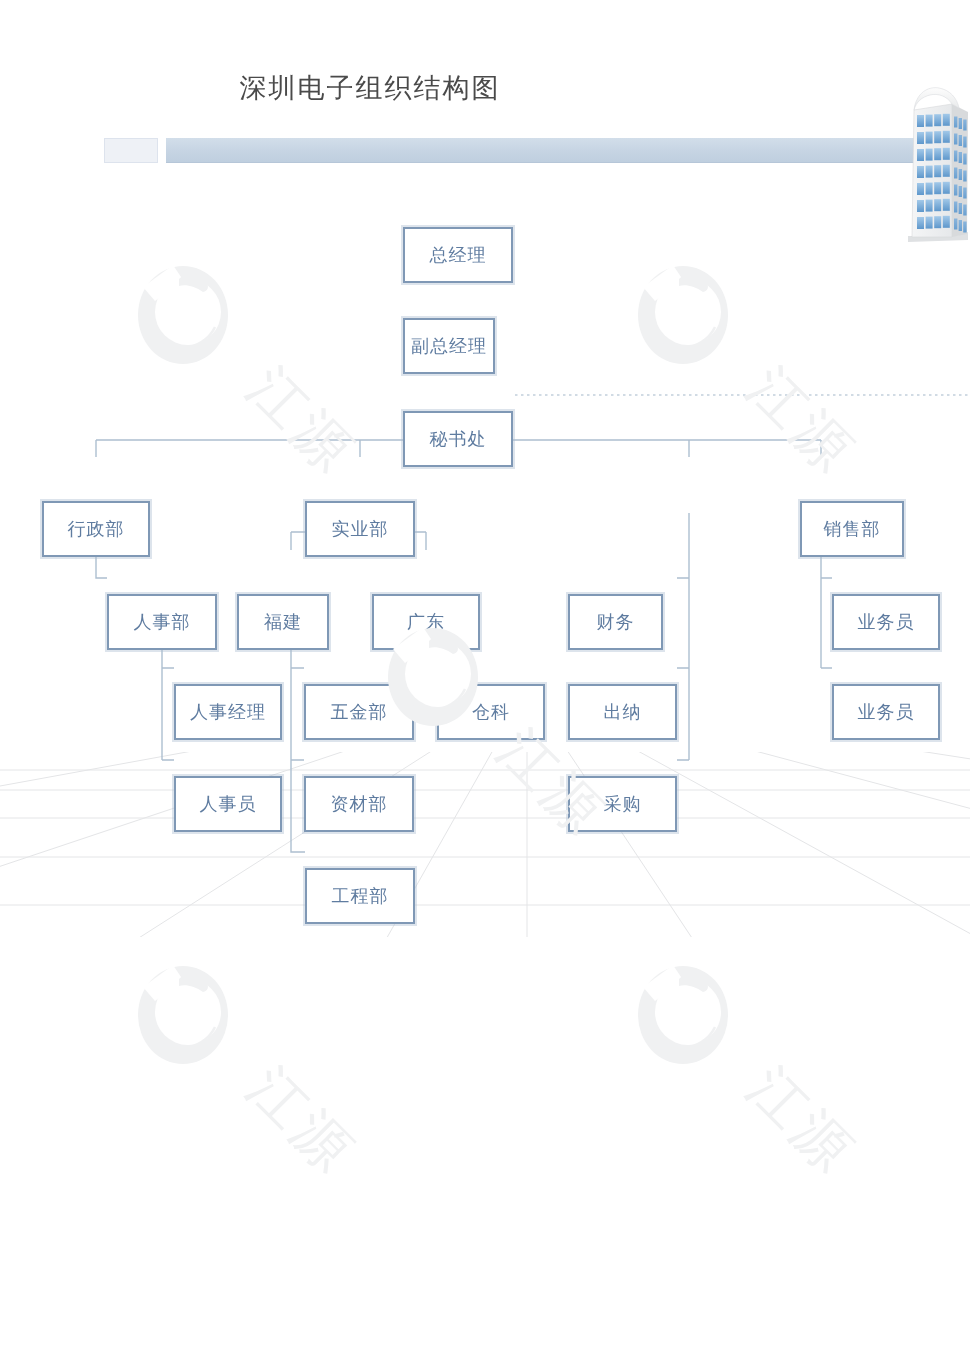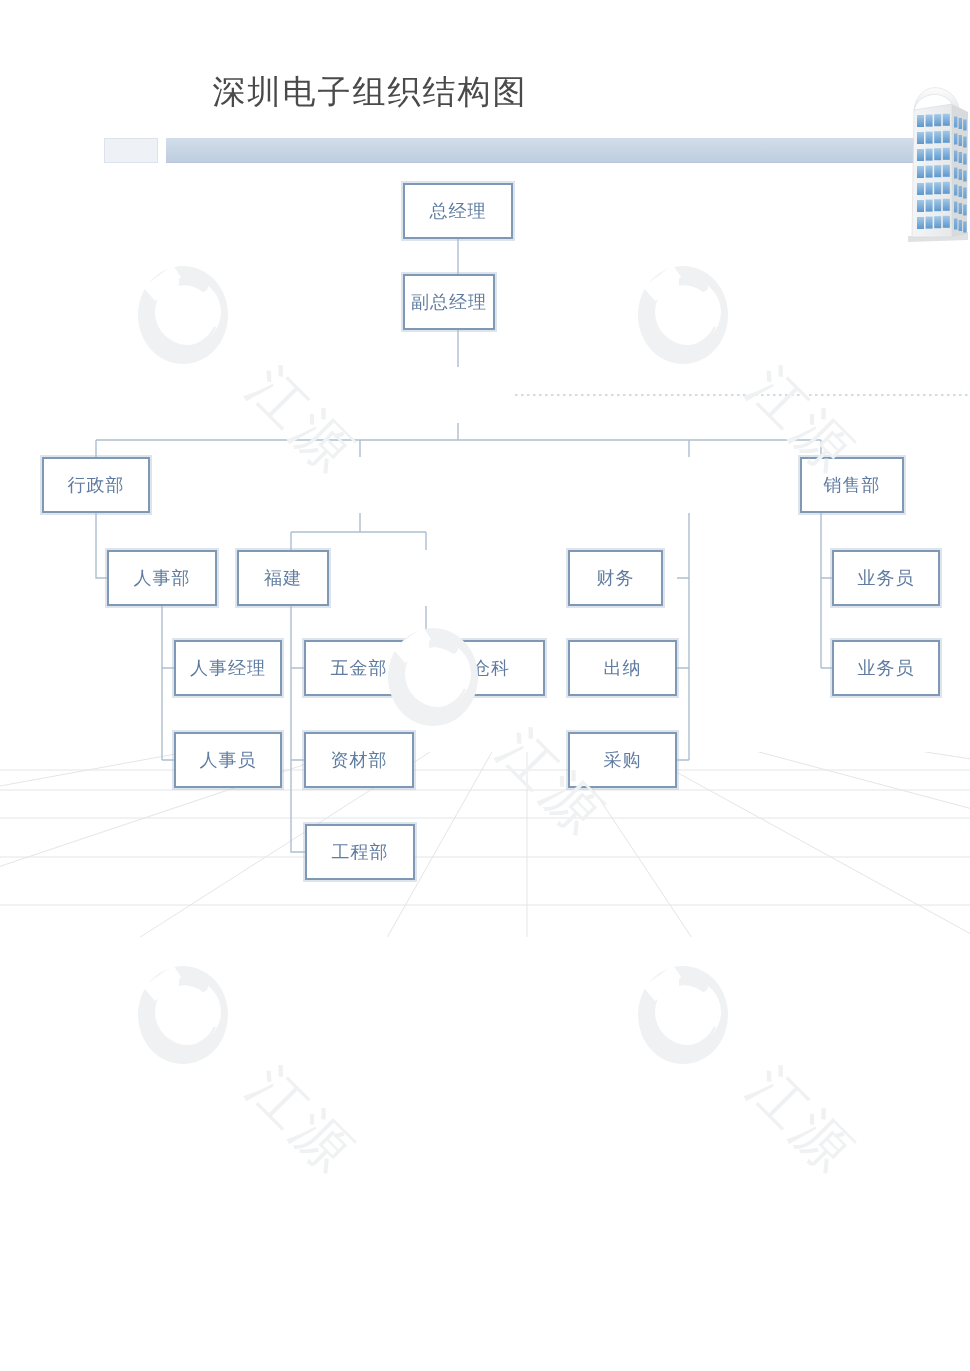--- a/index.html
+++ b/index.html
@@ -2,39 +2,39 @@
 <html><head>
 <meta charset="utf-8">
 <style>
   html,body{margin:0;padding:0;background:#ffffff;}
   body{font-family:"Liberation Sans", sans-serif;}
   #page{position:relative;width:970px;height:1371px;background:#ffffff;overflow:hidden;margin:0 auto;}
   .layer{position:absolute;left:0;top:0;width:970px;height:1371px;pointer-events:none;}
   
   #title{
     position:absolute;left:0;top:70px;width:740px;text-align:center;
-    font-size:33px;letter-spacing:2px;color:#4a4a4a;
+    font-size:27px;letter-spacing:2px;color:#4a4a4a;
   }
   
   #hdr-small{
     position:absolute;left:104px;top:138px;width:54px;height:25px;
     background:#eef1f6;border:1px solid #dde3ed;box-sizing:border-box;
   }
   #hdr-bar{
     position:absolute;left:166px;top:138px;width:752px;height:25px;
     background:linear-gradient(180deg,#d2deea 0%,#c6d4e3 55%,#bfcfdf 100%);
     border-bottom:1px solid #b6c6d8;box-sizing:border-box;
   }
   
   .node{
     position:absolute;height:56px;box-sizing:border-box;
     background:#ffffff;border:2px solid #7f98b5;
     box-shadow:0 0 0 2px rgba(170,188,208,0.40);
     display:flex;align-items:center;justify-content:center;
-    color:#5f7ca0;font-size:18px;letter-spacing:1px;white-space:nowrap;
+    color:#5f7ca0;font-size:18px;letter-spacing:1px;white-space:nowrap;margin-top:44px;
   }
   #building{position:absolute;left:898px;top:86px;width:74px;height:158px;}
   svg{display:block;}
 </style>
 </head>
 <body>
 
 <div id="page">
 
   <svg class="layer" width="970" height="1371" viewBox="0 0 970 1371">
@@ -64,26 +64,29 @@
         M291,606 V852 H305  M291,668 H304  M291,760 H304
         M426,606 V668 H437
         M689,513 V760  M677,578 H689  M677,668 H689  M677,760 H689
         M821,513 V668  M821,578 H832  M821,668 H832"></path>
       <path d="M515,395 H970" stroke="#a3b8ca" stroke-width="1.2" stroke-dasharray="2.5,3.5"></path>
     </g>
   </svg>
 
   <div class="node" style="left:403px;top:183px;width:110px">总经理</div>
   <div class="node" style="left:403px;top:274px;width:92px">副总经理</div>
+  <div class="node" style="left:403px;top:367px;width:110px">秘书处</div>
 
   <div class="node" style="left:42px;top:457px;width:108px">行政部</div>
+  <div class="node" style="left:305px;top:457px;width:110px">实业部</div>
   <div class="node" style="left:800px;top:457px;width:104px">销售部</div>
 
   <div class="node" style="left:107px;top:550px;width:110px">人事部</div>
   <div class="node" style="left:237px;top:550px;width:92px">福建</div>
+  <div class="node" style="left:372px;top:550px;width:108px">广东</div>
   <div class="node" style="left:568px;top:550px;width:95px">财务</div>
   <div class="node" style="left:832px;top:550px;width:108px">业务员</div>
 
   <div class="node" style="left:174px;top:640px;width:108px">人事经理</div>
   <div class="node" style="left:304px;top:640px;width:110px">五金部</div>
   <div class="node" style="left:437px;top:640px;width:108px">仓科</div>
   <div class="node" style="left:568px;top:640px;width:109px">出纳</div>
   <div class="node" style="left:832px;top:640px;width:108px">业务员</div>
 
   <div class="node" style="left:174px;top:732px;width:108px">人事员</div>

